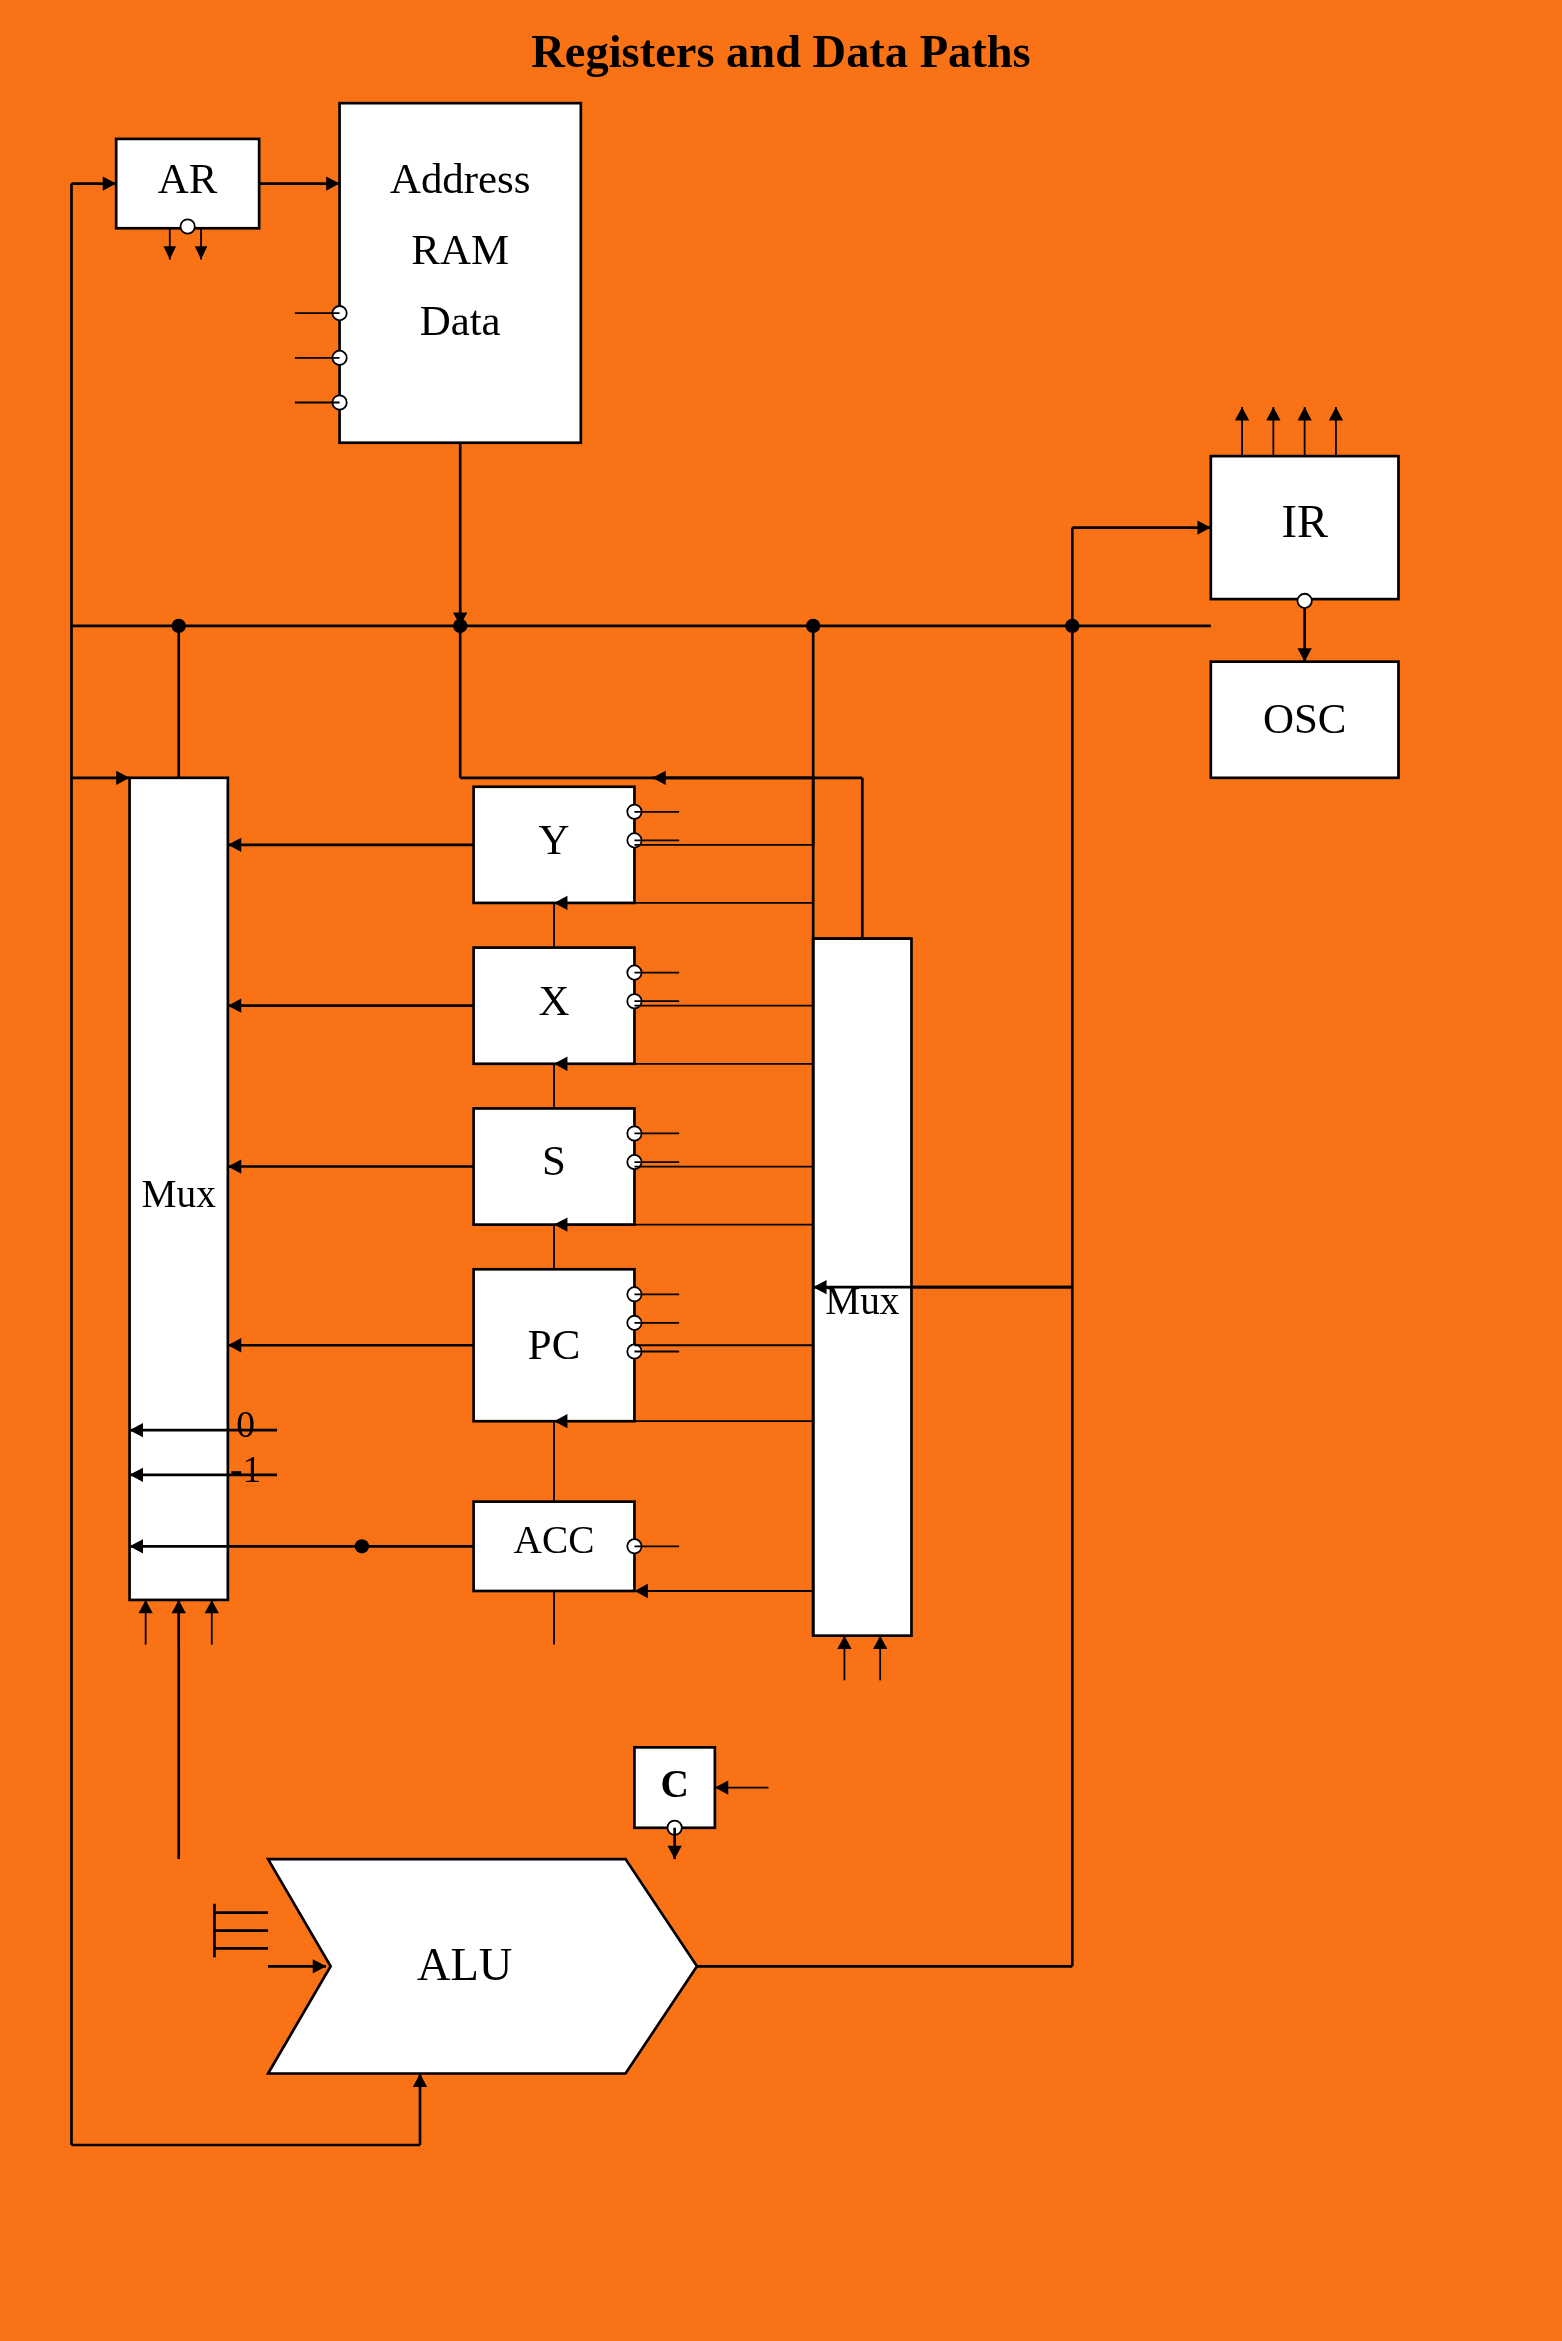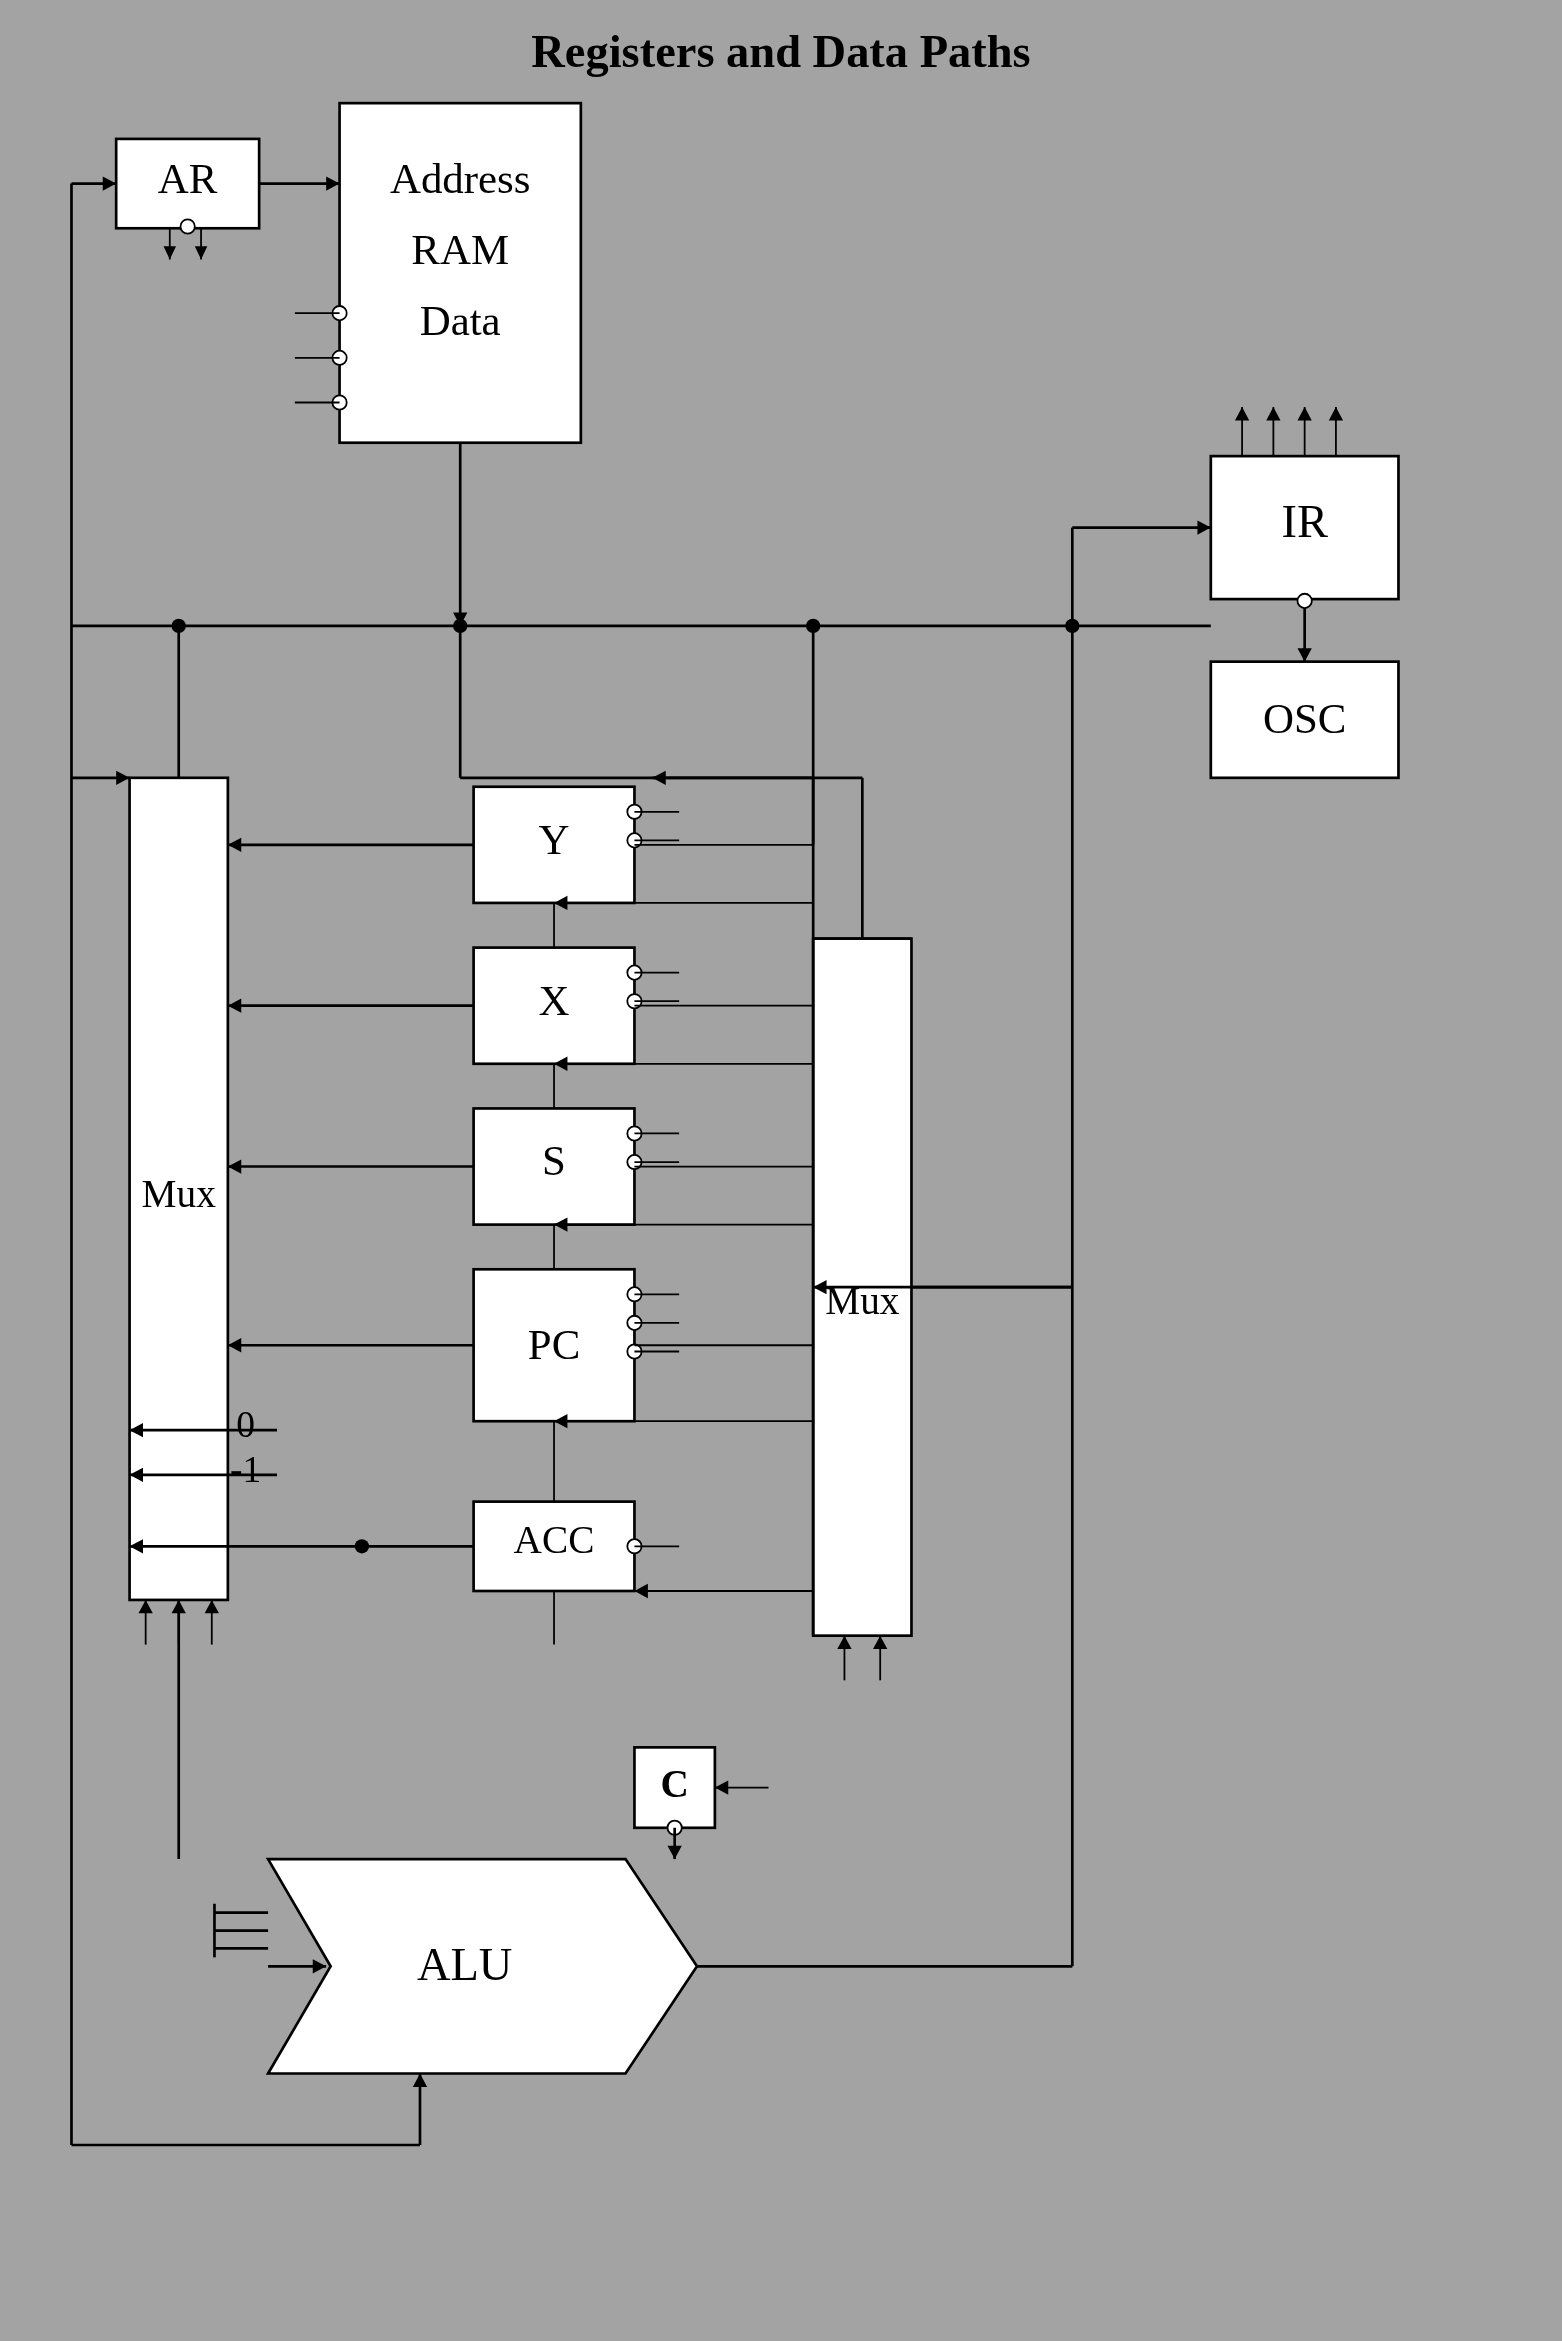--- a/index.html
+++ b/index.html
@@ -8,21 +8,21 @@
       font-family: 'Times New Roman', Times, serif;
       display: flex;
       justify-content: center;
       align-items: flex-start;
       min-height: 100vh;
     }
     .page {
       width: 1563px;
       height: 2342px;
       position: relative;
-      background: #a3a3a3;
+      background: #f97316;
       overflow: hidden;
     }
     .diagram-container {
       position: absolute;
       top: 0;
       left: 0;
       width: 100%;
       height: 100%;
     }
     svg {

